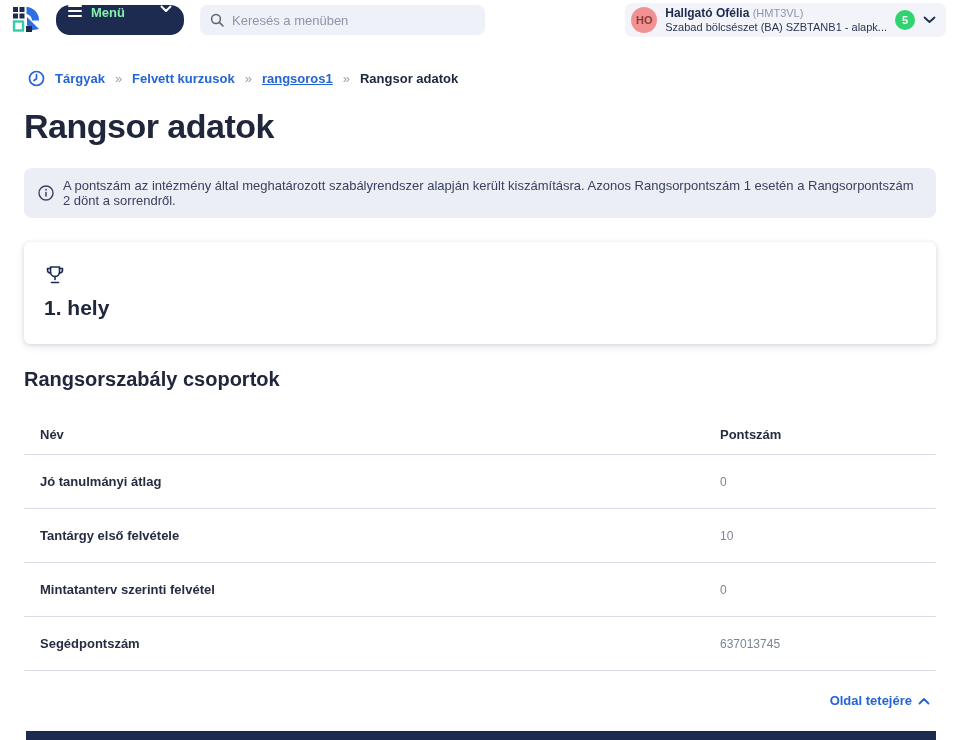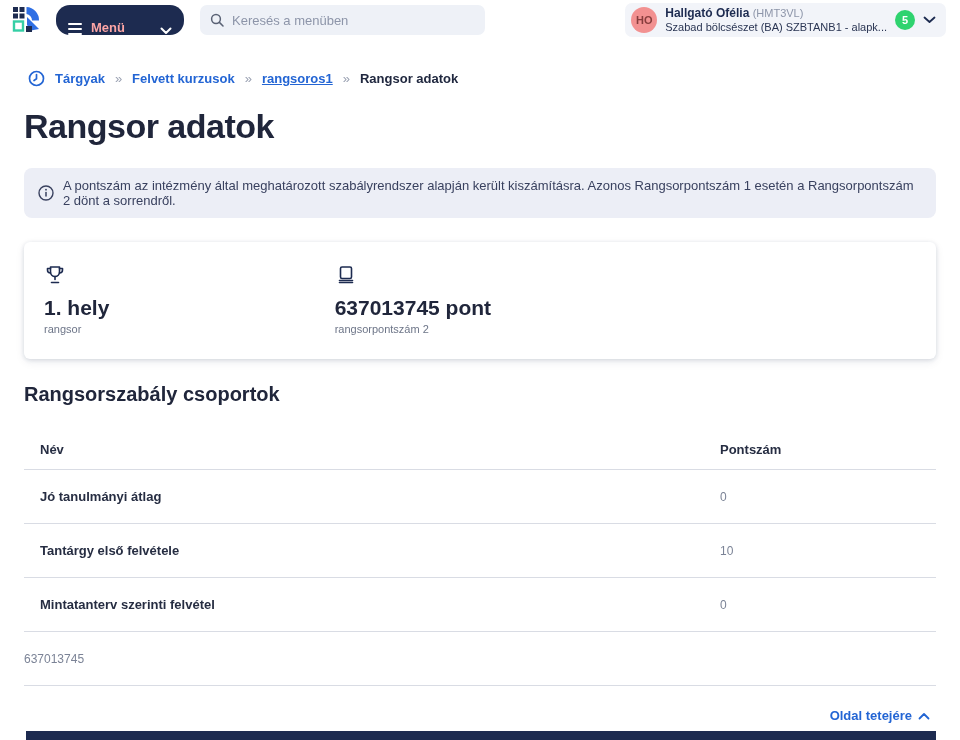--- a/index.html
+++ b/index.html
@@ -5,21 +5,21 @@
   * { margin:0; padding:0; box-sizing:border-box; }
   html,body { width:960px; height:740px; }
   body {
     font-family: "Liberation Sans", "DejaVu Sans", sans-serif;
     background:#ffffff; color:#20263b; overflow:hidden; position:relative;
   }
 
   
   .topbar { display:flex; align-items:center; height:38px; padding:2px 14px 0 12px; gap:16px; background:#fff; }
   .logo { width:28px; height:28px; flex:0 0 auto; }
-  .menu-btn { display:flex; align-items:flex-end; gap:9px; background:#1d2b50; color:#fca5a5; height:30px;
+  .menu-btn { display:flex; align-items:flex-start; gap:9px; background:#1d2b50; color:#86efac; height:30px;
               width:128px; border-radius:14px; padding:0 12px; cursor:pointer; flex:0 0 auto; }
   .hamb { display:flex; flex-direction:column; gap:3px; }
   .hamb span { display:block; width:14px; height:2px; background:#fff; border-radius:1px; }
   .menu-label { font-size:13px; font-weight:700; }
   .menu-chevron { margin-left:auto; display:flex; }
   .searchbox { display:flex; align-items:center; gap:8px; background:#eef1f7; border-radius:7px;
                height:30px; width:285px; padding:0 10px; }
   .searchbox input { border:none; outline:none; background:transparent; font-size:13px; width:100%;
                      font-family:inherit; color:#404040; }
   .searchbox input::placeholder { color:#8d95a9; }
@@ -163,35 +163,23 @@
     <div class="stat-icon">
       <svg width="22" height="22" viewBox="0 0 22 22" fill="none" stroke="#1d2b50" stroke-width="1.6" stroke-linecap="round" stroke-linejoin="round">
         <path d="M6.5 3 H15.5 V8 A4.5 4.5 0 0 1 6.5 8 Z"></path>
         <path d="M6.5 4.5 H3.5 V6 A3 3 0 0 0 6.5 9"></path>
         <path d="M15.5 4.5 H18.5 V6 A3 3 0 0 1 15.5 9"></path>
         <path d="M11 12.5 V15.5"></path>
         <path d="M7.5 18.5 H14.5"></path>
       </svg>
     </div>
     <div class="stat-value">1. hely</div>
-    <div class="stat-label">rangsor</div>
-  </div>
-
-
-  <div class="stat">
-    <div class="stat-icon">
-      <svg width="22" height="22" viewBox="0 0 22 22" fill="none" stroke="#1d2b50" stroke-width="1.6" stroke-linecap="round" stroke-linejoin="round">
-        <rect x="5.5" y="3" width="11" height="11.5" rx="1.5"></rect>
-        <path d="M4.5 16.5 H17.5"></path>
-        <path d="M4.5 18.5 H17.5"></path>
-      </svg>
-    </div>
-    <div class="stat-value">637013745 pont</div>
-    <div class="stat-label">rangsorpontszám 2</div>
-  </div>
+  </div>
+
+
 </div>
 
 <h2 class="section-title">Rangsorszabály csoportok</h2>
 
 <div class="rank-table">
   <div class="trow head">
     <div class="cell-name" style="font-weight:700;">Név</div>
     <div class="cell-points">Pontszám</div>
   </div>
 
@@ -201,20 +189,21 @@
   </div>
   <div class="trow body">
     <div class="cell-name">Tantárgy első felvétele</div>
     <div class="cell-points">10</div>
   </div>
   <div class="trow body">
     <div class="cell-name">Mintatanterv szerinti felvétel</div>
     <div class="cell-points">0</div>
   </div>
   <div class="trow body">
+    <div class="cell-name">Segédpontszám</div>
     <div class="cell-points">637013745</div>
   </div>
 </div>
 
 <div class="back-top">
   <span>Oldal tetejére</span>
   <span>
     <svg width="12" height="8" viewBox="0 0 12 8">
         <path d="M1.5 6.5 L6 2 L10.5 6.5" fill="none" stroke="#2365d4" stroke-width="1.8" stroke-linecap="round" stroke-linejoin="round"></path>
       </svg>

